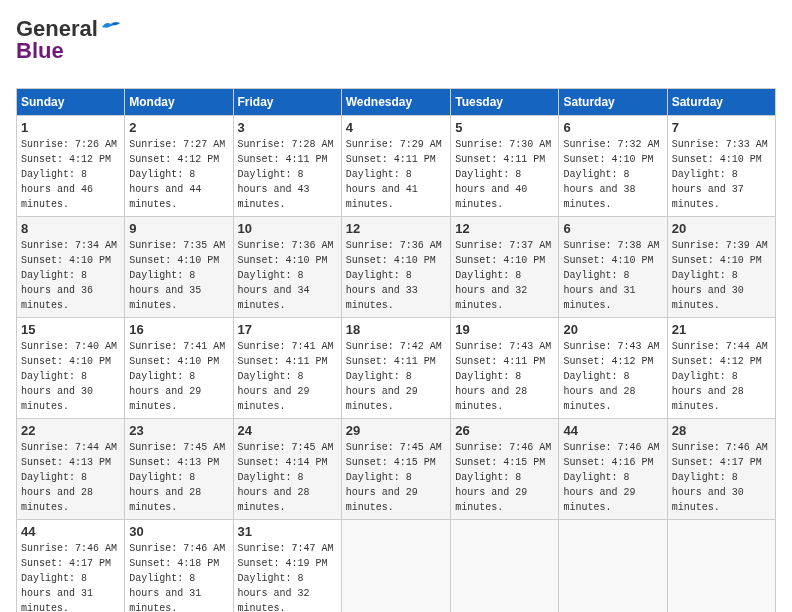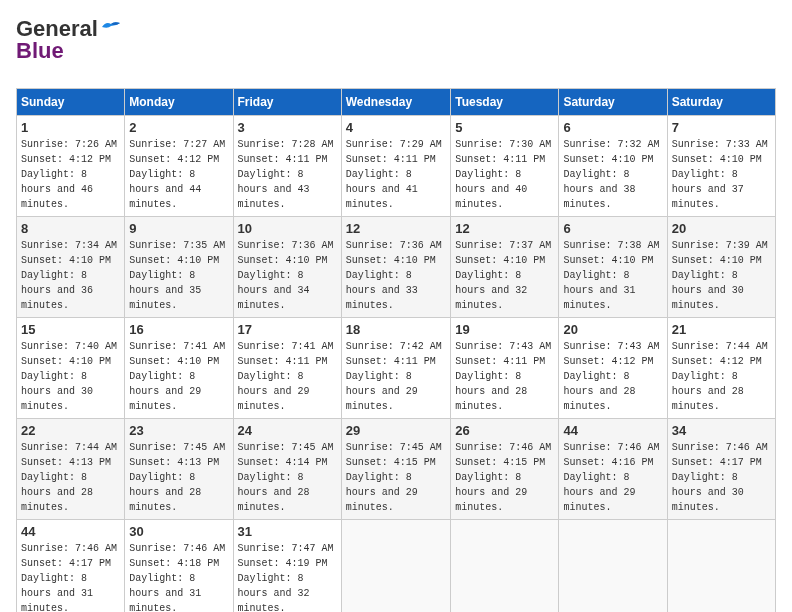--- a/index.html
+++ b/index.html
@@ -217,21 +217,21 @@
       </td>
         <td>
         <span class="day-num">26</span>
         <span class="day-info">Sunrise: 7:46 AM<br>Sunset: 4:15 PM<br>Daylight: 8 hours and 29 minutes.</span>
       </td>
         <td>
         <span class="day-num">44</span>
         <span class="day-info">Sunrise: 7:46 AM<br>Sunset: 4:16 PM<br>Daylight: 8 hours and 29 minutes.</span>
       </td>
         <td>
-        <span class="day-num">34</span>
+        <span class="day-num">28</span>
         <span class="day-info">Sunrise: 7:46 AM<br>Sunset: 4:17 PM<br>Daylight: 8 hours and 30 minutes.</span>
       </td>
       </tr>
       <tr>
         <td>
         <span class="day-num">44</span>
         <span class="day-info">Sunrise: 7:46 AM<br>Sunset: 4:17 PM<br>Daylight: 8 hours and 31 minutes.</span>
       </td>
         <td>
         <span class="day-num">30</span>

